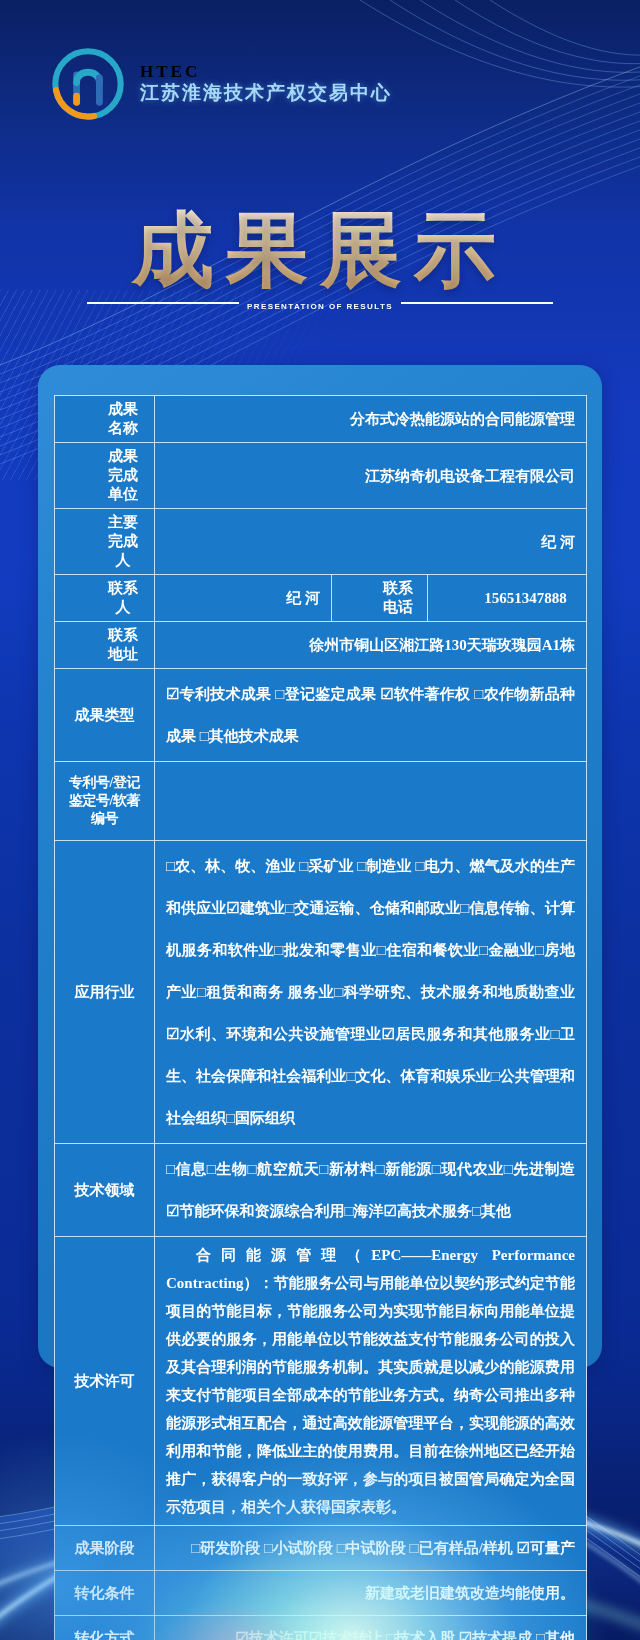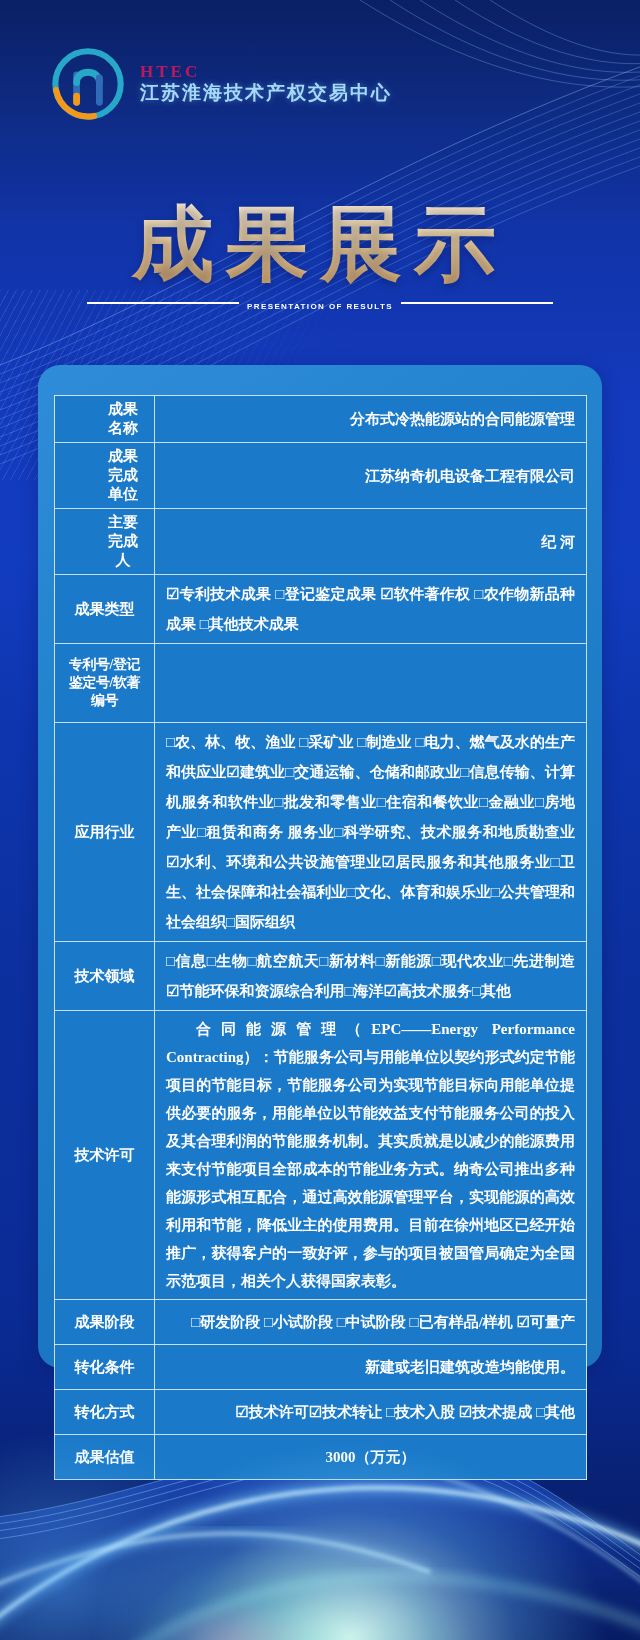--- a/index.html
+++ b/index.html
@@ -16,27 +16,27 @@
   #wave-svg{left:0;top:0;pointer-events:none;}
   .hatch{
     left:0;top:290px;width:430px;height:190px;pointer-events:none;opacity:.55;
     background:repeating-linear-gradient(118deg, rgba(150,215,255,.30) 0 1px, transparent 1px 7px);
     -webkit-mask-image:linear-gradient(100deg,rgba(0,0,0,.9),transparent 80%);
             mask-image:linear-gradient(100deg,rgba(0,0,0,.9),transparent 80%);
   }
   
   .logo-wrap{left:50px;top:46px;display:flex;align-items:center;gap:14px;}
   .logo-texts{display:flex;flex-direction:column;}
-  .logo-abbr{color:#be185d;font-weight:700;font-size:17px;letter-spacing:3px;line-height:1.1;}
+  .logo-abbr{color:#000000;font-weight:700;font-size:17px;letter-spacing:3px;line-height:1.1;}
   .logo-cn{color:#a6d9f8;font-weight:700;font-size:19px;letter-spacing:2px;line-height:1.25;
            text-shadow:0 0 6px rgba(120,200,255,.45);}
   .logo-en{color:#3f86d6;font-weight:700;font-size:11.5px;letter-spacing:.4px;line-height:1.3;}
   
   .title-main{
-    left:0;top:198px;width:640px;text-align:center;
+    left:0;top:204px;width:640px;text-align:center;
     font-size:82px;font-weight:900;letter-spacing:12px;line-height:1.15;
     background:linear-gradient(180deg,#faeedb 0%,#efd6a8 40%,#d3a568 100%);
     -webkit-background-clip:text;background-clip:text;color:transparent;
     text-shadow:0 3px 8px rgba(0,0,30,.25);
     font-family:"Liberation Serif","DejaVu Serif",serif;
   }
   .title-sub{left:0;top:302px;width:640px;display:flex;align-items:flex-start;justify-content:center;gap:8px;}
   .title-sub .bar{height:2px;width:152px;background:#fff;}
   .title-sub .sub-text{color:#fff;font-size:8px;font-weight:700;letter-spacing:1.4px;
     font-family:"Liberation Sans","DejaVu Sans",sans-serif;white-space:nowrap;}
@@ -56,21 +56,21 @@
     background:#1a79c8;
     padding:4px 11px;vertical-align:middle;
     overflow-wrap:break-word;
   }
   td.lbl{text-align:center;padding:4px 3px;font-weight:700;}
   td.lbl.tight{font-size:14px;letter-spacing:-.5px;}
   td.val{text-align:right;line-height:30px;}
   td.center{text-align:center;}
   tr.row-s td{height:30px;padding-left:48px;}
   tr.row-tail td{height:36px;}
-  td.multiline{line-height:30px;padding-top:6px;padding-bottom:6px;text-align:justify;margin-left:40px;}
+  td.multiline{line-height:42px;padding-top:6px;padding-bottom:6px;text-align:justify;margin-left:40px;}
   td.patent-val{height:70px;}
   td.intro{line-height:28px;text-indent:2em;text-align:justify;padding-top:6px;padding-bottom:6px;}
   
   .glow{pointer-events:none;}
   .glow-main{left:90px;top:1440px;width:520px;height:360px;
     background:radial-gradient(ellipse at 50% 55%,
       rgba(255,255,255,.95) 0%, rgba(190,245,255,.60) 22%,
       rgba(110,200,255,.30) 45%, rgba(60,140,255,0) 70%);}
   .glow-teal{left:120px;top:1540px;width:360px;height:220px;
     background:radial-gradient(ellipse at 50% 60%,
@@ -178,20 +178,30 @@
       <td class="val" colspan="3">分布式冷热能源站的合同能源管理</td>
     </tr>
     <tr class="row-s">
       <td class="lbl">成果完成单位</td>
       <td class="val" colspan="3">江苏纳奇机电设备工程有限公司</td>
     </tr>
     <tr class="row-s">
       <td class="lbl">主要完成人</td>
       <td class="val" colspan="3">纪 河</td>
     </tr>
+    <tr class="row-s">
+      <td class="lbl">联系人</td>
+      <td class="val">纪 河</td>
+      <td class="lbl">联系电话</td>
+      <td class="val center">15651347888</td>
+    </tr>
+    <tr class="row-s">
+      <td class="lbl">联系地址</td>
+      <td class="val" colspan="3">徐州市铜山区湘江路130天瑞玫瑰园A1栋</td>
+    </tr>
     <tr>
       <td class="lbl">成果类型</td>
       <td class="val multiline" colspan="3">☑专利技术成果 □登记鉴定成果 ☑软件著作权 □农作物新品种成果 □其他技术成果</td>
     </tr>
     <tr>
       <td class="lbl tight">专利号/登记鉴定号/软著编号</td>
       <td class="val patent-val" colspan="3"></td>
     </tr>
     <tr>
       <td class="lbl">应用行业</td>

